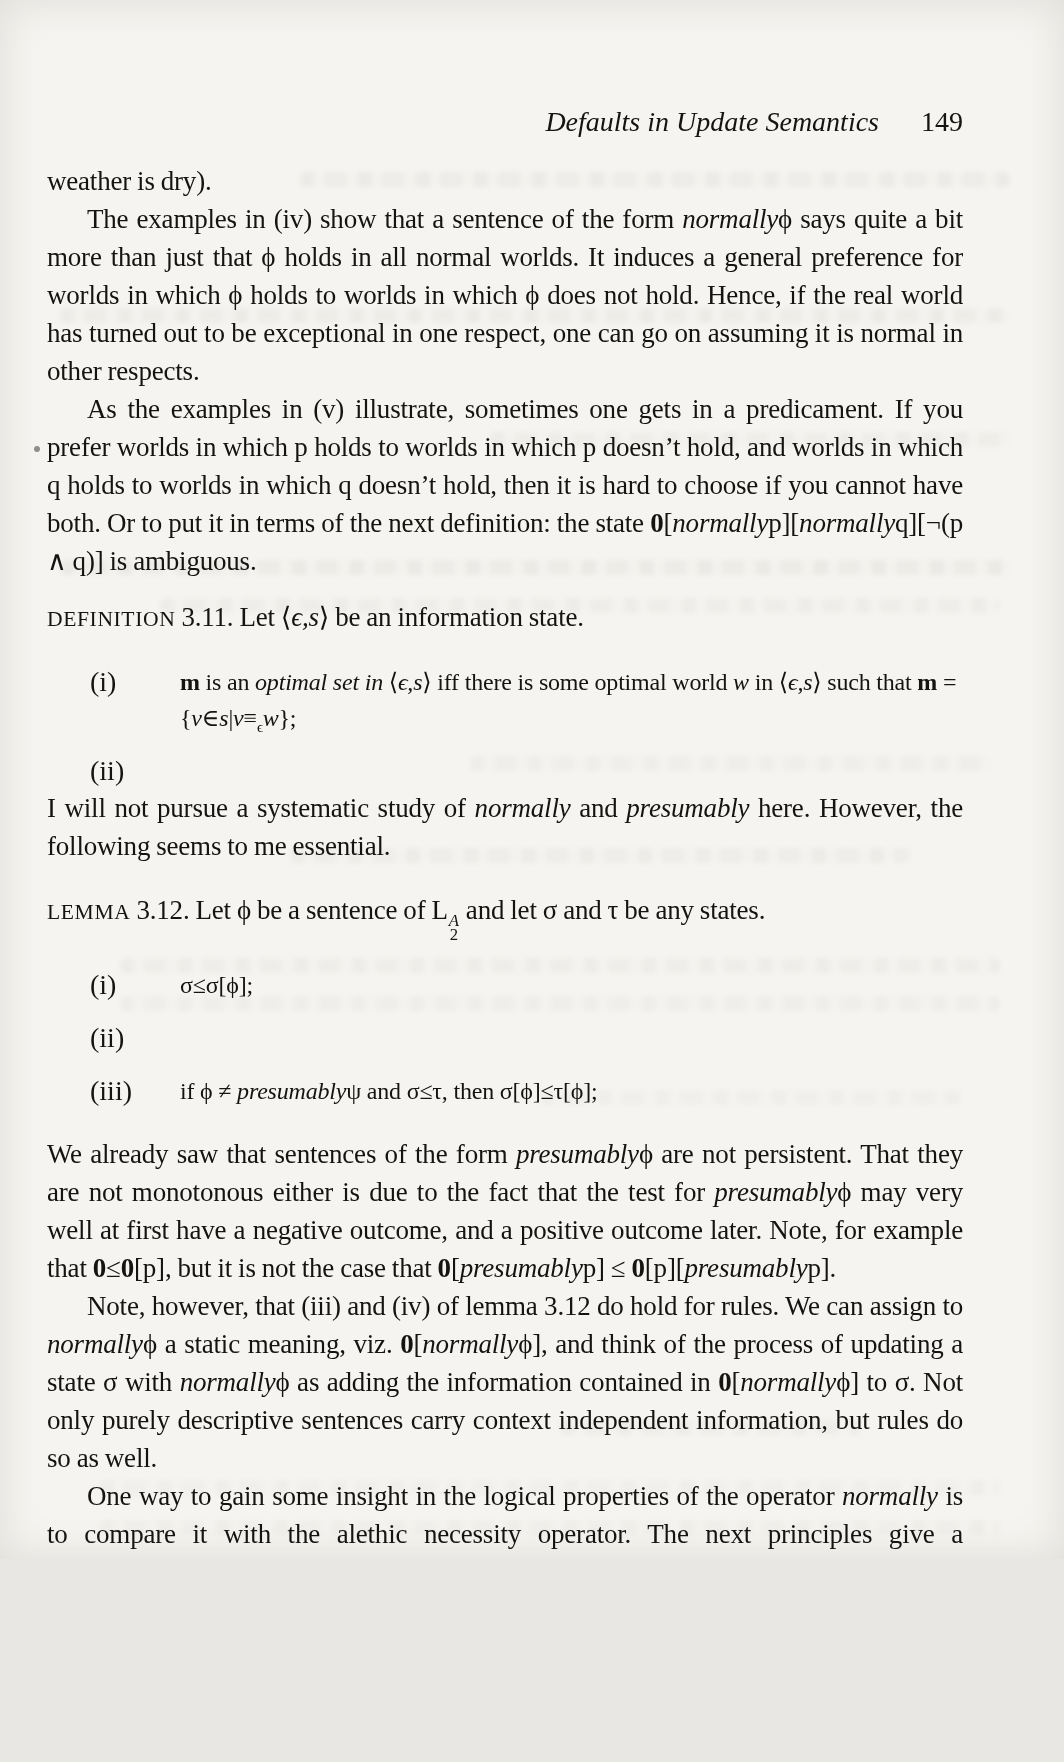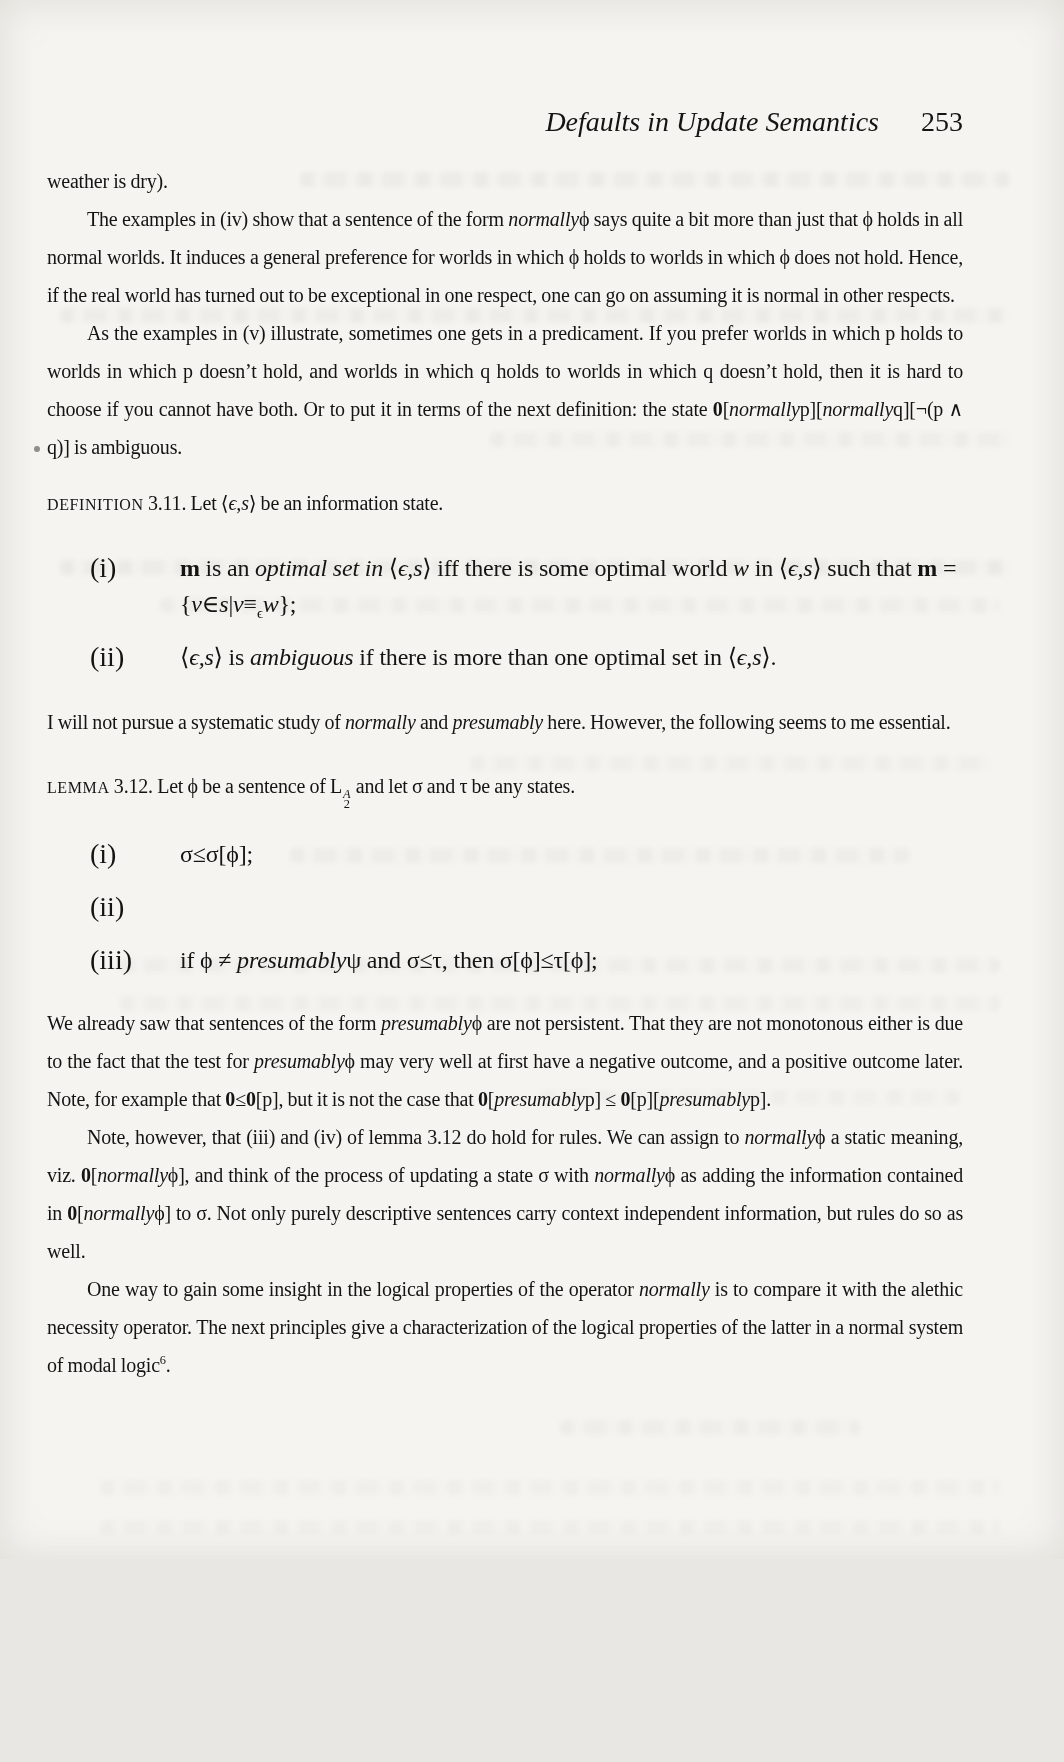--- a/index.html
+++ b/index.html
@@ -10,32 +10,32 @@
     box-shadow:inset 0 0 40px rgba(120,115,105,.18);
   }
   .running-header{
     position:absolute;top:106px;right:101px;display:flex;align-items:baseline;gap:42px;
     font-size:28px;
   }
   .rh-title{font-style:italic;}
   .rh-page{font-style:normal;}
   .content{position:absolute;left:47px;top:162px;width:916px;}
   .para{
-    margin:0;text-align:justify;font-size:20px;line-height:38px;
+    margin:0;text-align:justify;font-size:27px;line-height:38px;
     letter-spacing:-0.2px;word-spacing:-0.5px;
   }
   .ind{text-indent:40px;}
   .block-head{margin-top:18px;}
   .items{margin-top:26px;}
   .item{display:grid;grid-template-columns:133px 1fr;}
   .item + .item{margin-top:17px;}
   .item-label{padding-left:43px;font-size:28px;line-height:36px;}
   .item-body{font-size:24px;line-height:36px;text-align:left;letter-spacing:-0.2px;}
   .sp-above-sm{margin-top:26px;}
-  .sp-above-md{margin-top:28px;}
+  .sp-above-md{}
   
   .r-i{font-style:italic;}
   .r-b{font-weight:bold;}
   .r-sc{font-size:0.8em;letter-spacing:0.6px;margin-top:24px;}
   .r-sup{font-size:0.62em;vertical-align:super;line-height:0;}
   .r-sub{font-size:0.62em;vertical-align:sub;line-height:0;}
   .r-stack{display:inline-flex;flex-direction:column;align-items:center;
     vertical-align:-0.42em;font-size:0.62em;line-height:0.82;margin:0 1px;}
   .st-sup{font-style:italic;}
   
@@ -50,21 +50,21 @@
   .speck{position:absolute;background:rgba(60,58,54,.55);border-radius:50%;}
   .pen-mark{position:absolute;opacity:.35;}
 </style>
 </head>
 <body>
 
 <div class="page">
 
   <div class="running-header">
     <span class="rh-title">Defaults in Update Semantics</span>
-    <span class="rh-page">253</span>
+    <span class="rh-page">149</span>
   </div>
 
   <div class="bleed" style="left:300px;top:172px;width:710px;opacity:.32;"></div>
   <div class="bleed" style="left:60px;top:308px;width:950px;opacity:.30;"></div>
   <div class="bleed" style="left:490px;top:432px;width:520px;opacity:.26;"></div>
   <div class="bleed" style="left:60px;top:560px;width:950px;opacity:.34;"></div>
   <div class="bleed" style="left:160px;top:598px;width:840px;opacity:.26;"></div>
   <div class="bleed" style="left:470px;top:756px;width:520px;opacity:.22;"></div>
   <div class="bleed" style="left:290px;top:848px;width:620px;opacity:.28;"></div>
   <div class="bleed" style="left:120px;top:958px;width:880px;opacity:.26;"></div>
@@ -88,21 +88,20 @@
 
     <p class="para block-head"><span class="r-sc">DEFINITION</span><span> 3.11. Let ⟨</span><span class="r-i">ϵ,s</span><span>⟩ be an information state.</span></p>
 
     <div class="items">
       <div class="item">
         <span class="item-label">(i)</span>
         <span class="item-body"><span class="r-b">m</span><span> is an </span><span class="r-i">optimal set in</span><span> ⟨</span><span class="r-i">ϵ,s</span><span>⟩ iff there is some optimal world </span><span class="r-i">w</span><span> in ⟨</span><span class="r-i">ϵ,s</span><span>⟩ such that </span><span class="r-b">m</span><span> = {</span><span class="r-i">v</span><span>∈</span><span class="r-i">s</span><span>|</span><span class="r-i">v</span><span>≡</span><span class="r-sub">ϵ</span><span class="r-i">w</span><span>};</span></span>
       </div>
       <div class="item">
         <span class="item-label">(ii)</span>
-        <span class="item-body"><span>⟨</span><span class="r-i">ϵ,s</span><span>⟩ is </span><span class="r-i">ambiguous</span><span> if there is more than one optimal set in ⟨</span><span class="r-i">ϵ,s</span><span>⟩.</span></span>
       </div>
     </div>
 
     <p class="para sp-above-md"><span>I will not pursue a systematic study of </span><span class="r-i">normally</span><span> and </span><span class="r-i">presumably</span><span> here. However, the following seems to me essential.</span></p>
 
     <p class="para sp-above-sm"><span class="r-sc">LEMMA</span><span> 3.12. Let ϕ be a sentence of L</span><span class="r-stack">
           <span class="st-sup">A</span>
           <span class="st-sub">2</span>
         </span><span> and let σ and τ be any states.</span></p>
 

